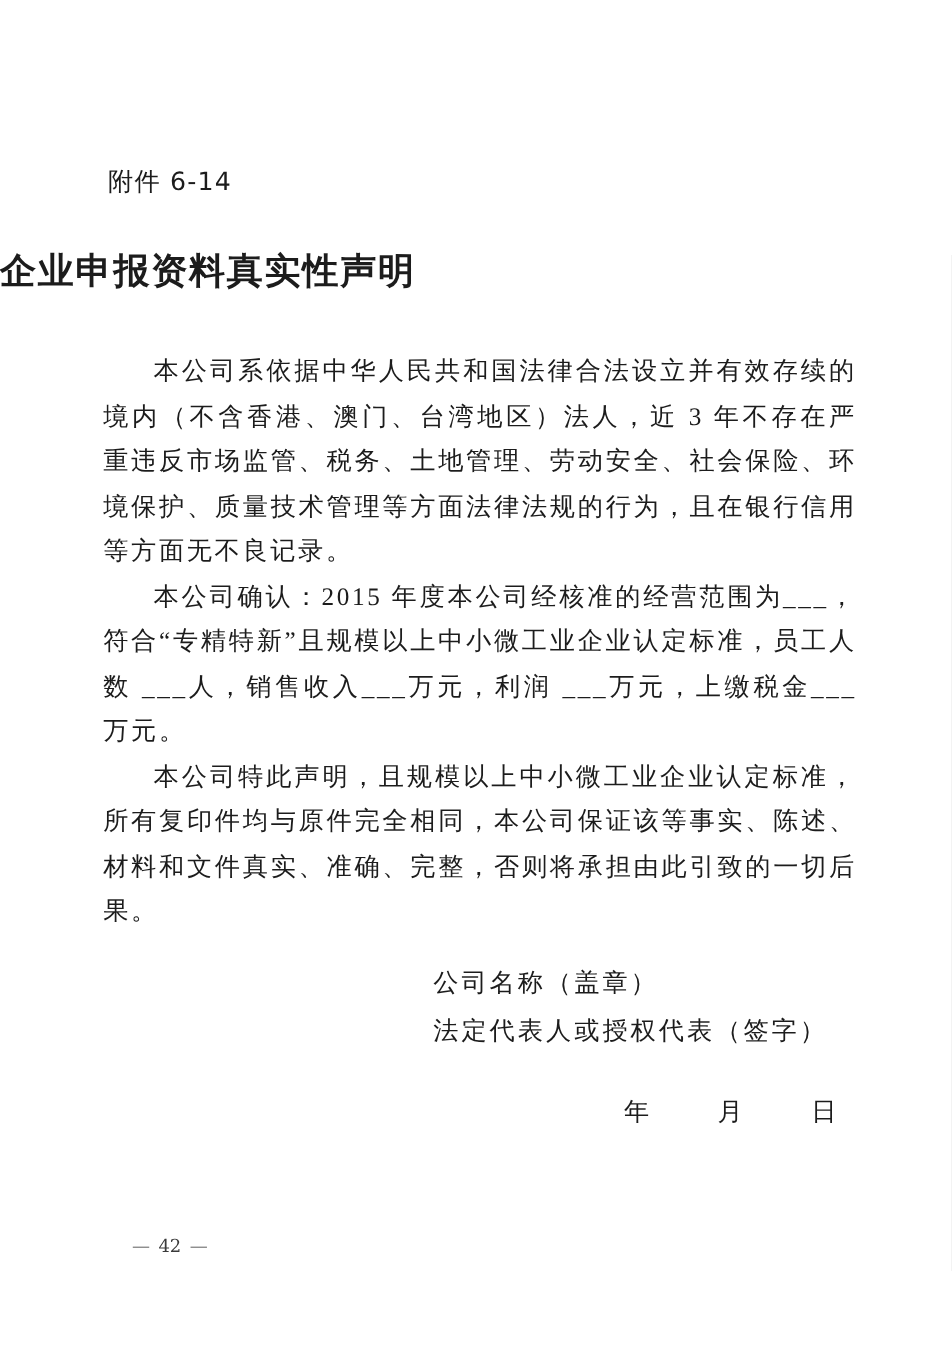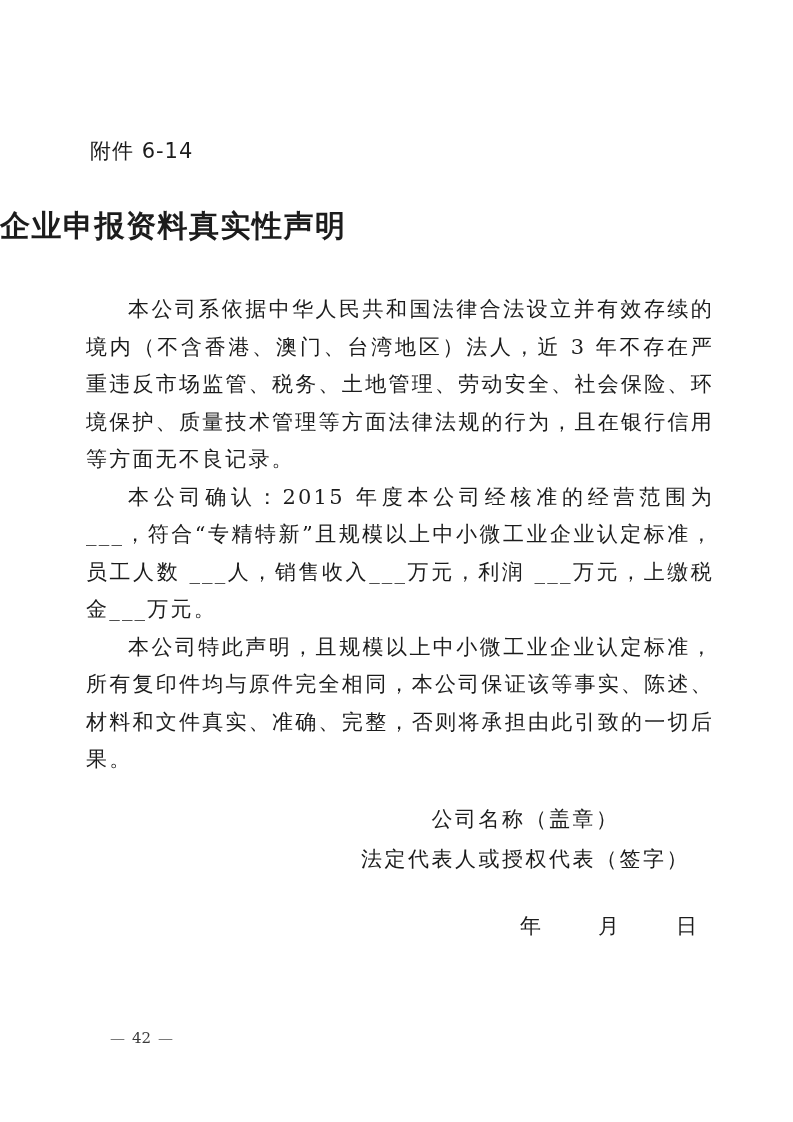--- a/index.html
+++ b/index.html
@@ -39,30 +39,31 @@
   .body-text {
     position: absolute;
     top: 291px;
     left: 86px;
     width: 628px;
     font-size: 21px;
     line-height: 37.5px;
     letter-spacing: 2.2px;
     text-align: justify;
     text-justify: inter-character;
+    font-family: Liberation Serif, serif;
   }
   .body-text p {
     margin: 0;
     text-indent: 2em;
   }
   .sig-block {
     position: absolute;
     top: 799px;
     right: 103px;
-    text-align: center;
+    text-align: left;
     font-size: 21px;
     letter-spacing: 2.5px;
     line-height: 40px;
     white-space: nowrap;
   }
   .date-line {
     position: absolute;
     top: 912px;
     right: 95px;
     font-size: 21px;

